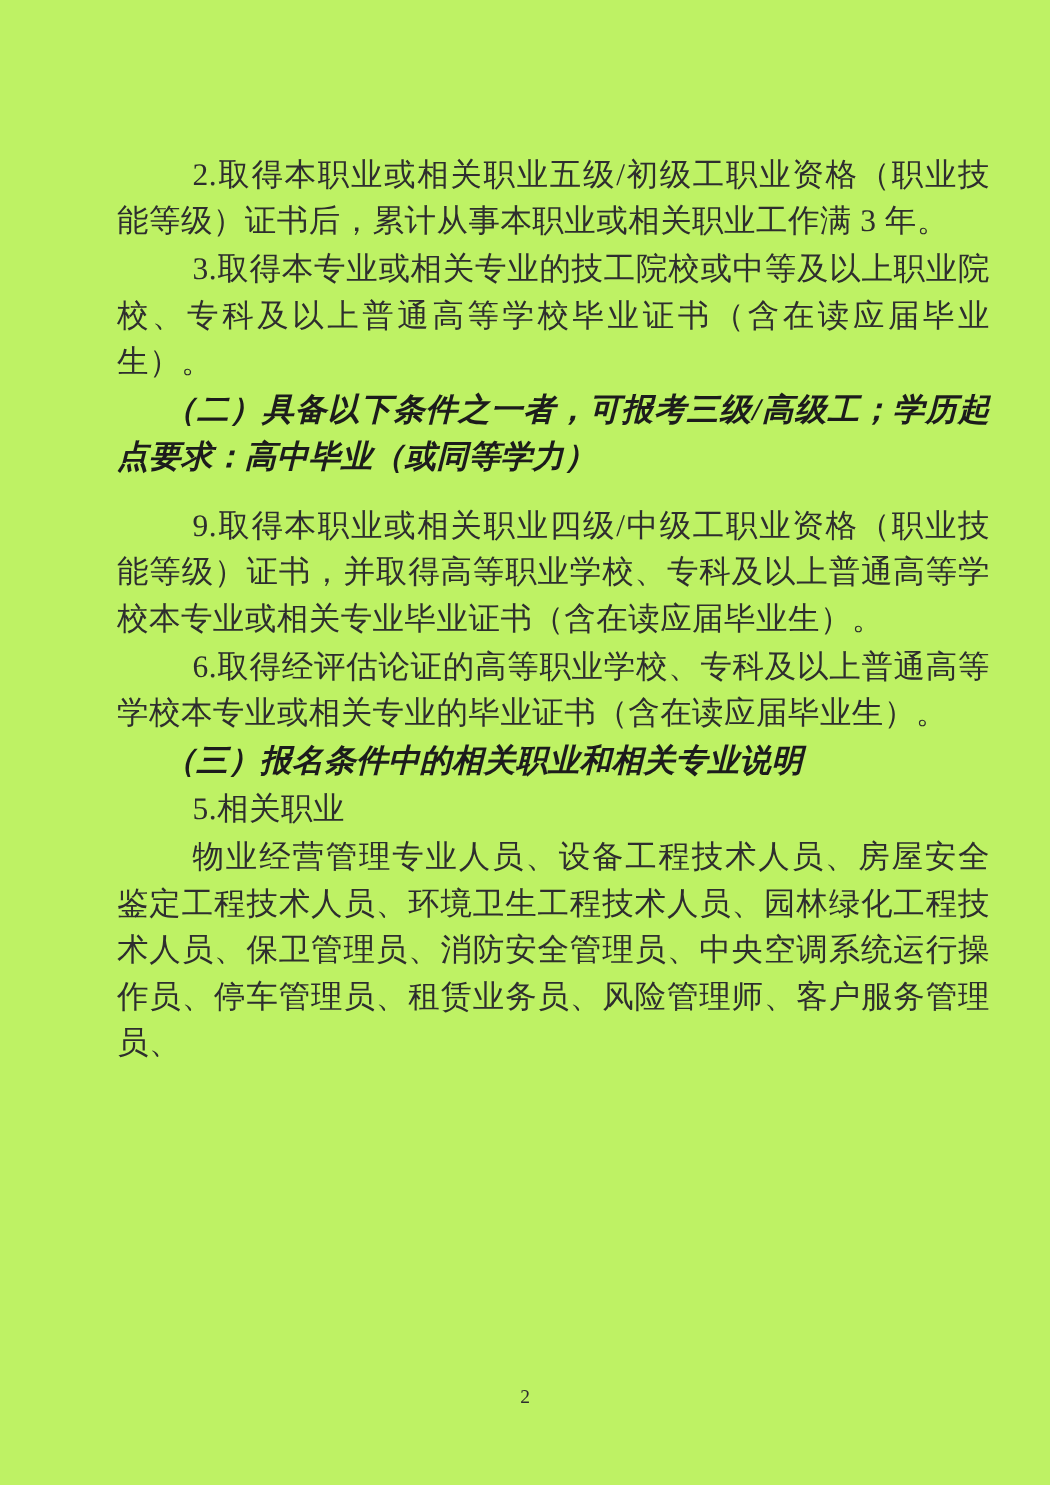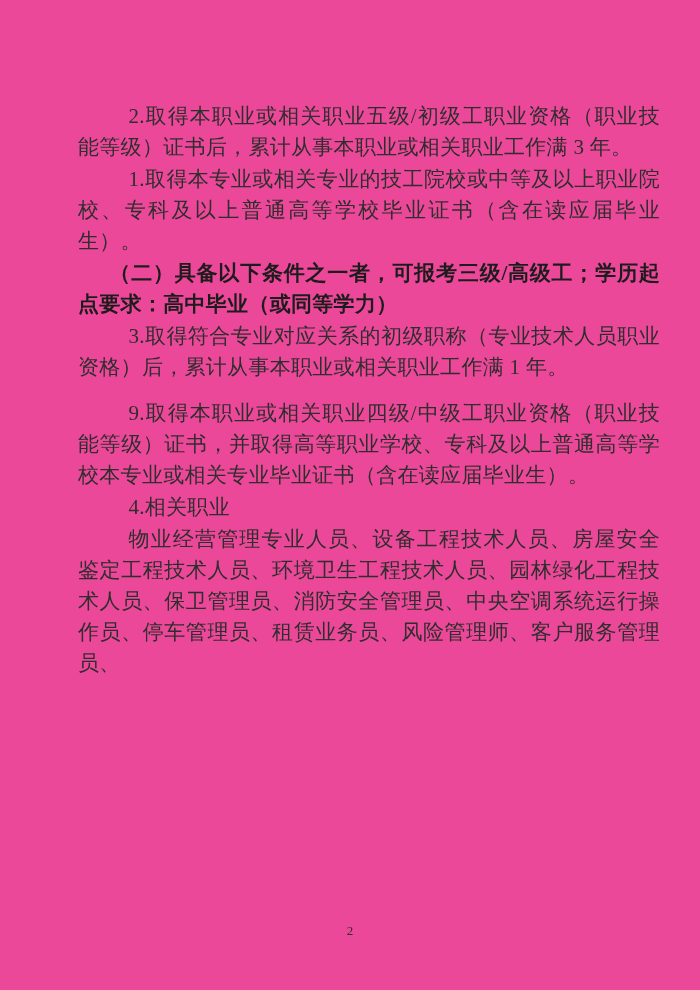--- a/index.html
+++ b/index.html
@@ -10,21 +10,21 @@
   body {
     width: 700px;
     height: 990px;
     font-family: "Liberation Serif", serif;
   }
   .page {
     position: relative;
     width: 700px;
     height: 990px;
     box-sizing: border-box;
-    background: #ec4899;
+    background: #bef264;
     padding: 100px 40px 0 78px;
     overflow: hidden;
     color: #2e2e2e;
   }
   .content {
     width: 100%;
   }
   .para {
     margin: 1px 0;
     font-size: 21px;
@@ -33,20 +33,21 @@
     text-align: justify;
     text-justify: inter-character;
     letter-spacing: 0.3px;
     color: #2e2e2e;
     font-weight: 400;
   }
   .para.bold {
     font-weight: 700;
     color: #1c1c1c;
     text-indent: 1.5em;
+    font-style: italic;
   }
   .para.gap-top {
     margin-top: 15px;
   }
   .page-number {
     position: absolute;
     left: 0;
     bottom: 52px;
     width: 100%;
     text-align: center;
@@ -54,21 +55,22 @@
     line-height: 14px;
     color: #2e2e2e;
   }
 </style>
 </head>
 <body>
 
 <div class="page">
   <main class="content">
     <p class="para">2.取得本职业或相关职业五级/初级工职业资格（职业技能等级）证书后，累计从事本职业或相关职业工作满 3 年。</p>
-    <p class="para">1.取得本专业或相关专业的技工院校或中等及以上职业院校、专科及以上普通高等学校毕业证书（含在读应届毕业生）。</p>
+    <p class="para">3.取得本专业或相关专业的技工院校或中等及以上职业院校、专科及以上普通高等学校毕业证书（含在读应届毕业生）。</p>
     <p class="para bold">（二）具备以下条件之一者，可报考三级/高级工；学历起点要求：高中毕业（或同等学力）</p>
-    <p class="para">3.取得符合专业对应关系的初级职称（专业技术人员职业资格）后，累计从事本职业或相关职业工作满 1 年。</p>
     <p class="para gap-top">9.取得本职业或相关职业四级/中级工职业资格（职业技能等级）证书，并取得高等职业学校、专科及以上普通高等学校本专业或相关专业毕业证书（含在读应届毕业生）。</p>
-    <p class="para">4.相关职业</p>
+    <p class="para">6.取得经评估论证的高等职业学校、专科及以上普通高等学校本专业或相关专业的毕业证书（含在读应届毕业生）。</p>
+    <p class="para bold">（三）报名条件中的相关职业和相关专业说明</p>
+    <p class="para">5.相关职业</p>
     <p class="para">物业经营管理专业人员、设备工程技术人员、房屋安全鉴定工程技术人员、环境卫生工程技术人员、园林绿化工程技术人员、保卫管理员、消防安全管理员、中央空调系统运行操作员、停车管理员、租赁业务员、风险管理师、客户服务管理员、</p>
   </main>
   <footer class="page-number">2</footer>
 </div>
 
 </body></html>

